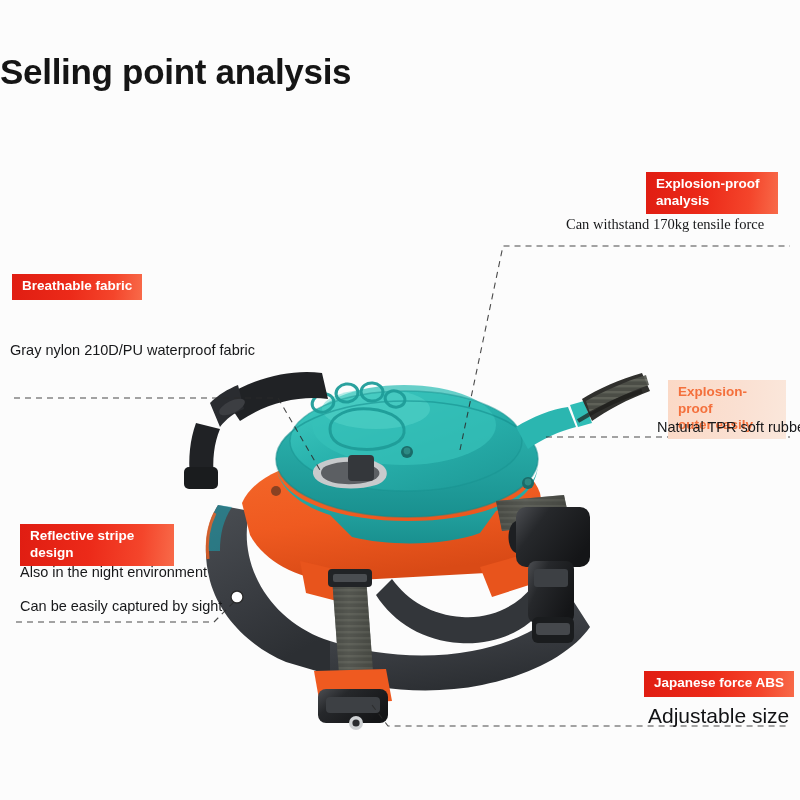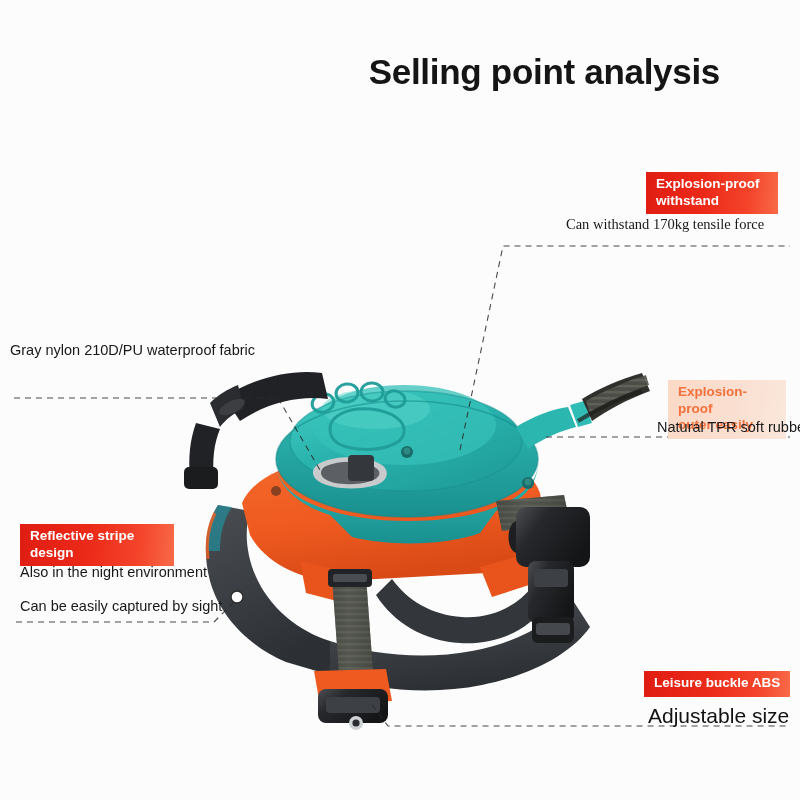--- a/index.html
+++ b/index.html
@@ -19,21 +19,21 @@
     width: 800px;
     height: 800px;
   }
 
   
   .page-title {
     position: absolute;
     top: 52px;
     left: 0;
     width: 720px;
-    text-align: right;
+    text-align: left;
     font-size: 35px;
     font-weight: 700;
     color: #151515;
     letter-spacing: -0.3px;
   }
 
   
   .badge {
     position: absolute;
     color: #ffffff;
@@ -259,37 +259,40 @@
 
       <path d="M16 622 L214 622 L236 600"></path>
 
       <path d="M372 705 L388 726 L790 726"></path>
     </g>
     <circle cx="237" cy="597" r="6" fill="#ffffff" stroke="#2b2b2b" stroke-width="1.4"></circle>
   </svg>
 
   <div class="badge two-line" style="left:646px; top:172px; width:132px;">
     <span>Explosion-proof</span>
-    <span>withstand</span>
+    <span>analysis</span>
   </div>
   <div class="caption" style="left:566px; top:215px;font-family:Liberation Serif, serif;">Can withstand 170kg tensile force</div>
 
+  <div class="badge" style="left:12px; top:274px;">
+    <span>Breathable fabric</span>
+  </div>
   <div class="caption" style="left:10px; top:341px;text-align:right;">Gray nylon 210D/PU waterproof fabric</div>
 
   <div class="badge-soft" style="left:668px; top:380px; width:118px;">
     <span>Explosion-proof</span>
     <span>outer easily</span>
   </div>
   <div class="caption" style="left:657px; top:418px;">Natural TPR soft rubber</div>
 
   <div class="badge two-line" style="left:20px; top:524px; width:154px;">
     <span>Reflective stripe</span>
     <span>design</span>
   </div>
   <div class="caption" style="left:20px; top:597px;">Can be easily captured by sight</div>
   <div class="caption" style="left:20px; top:563px;">Also in the night environment</div>
 
   <div class="badge" style="left:644px; top:671px;">
-    <span>Leisure buckle ABS</span>
+    <span>Japanese force ABS</span>
   </div>
   <div class="caption-big" style="left:648px; top:702px;">Adjustable size</div>
 
 </div>
 
 </body></html>

